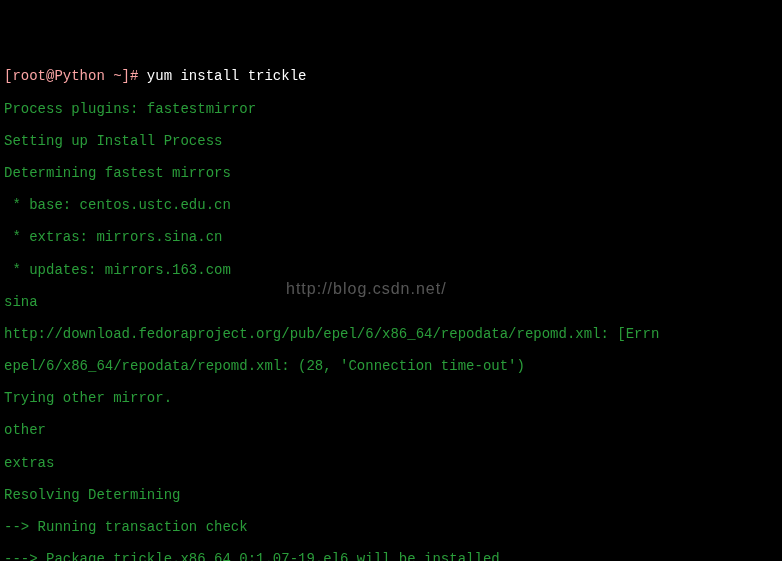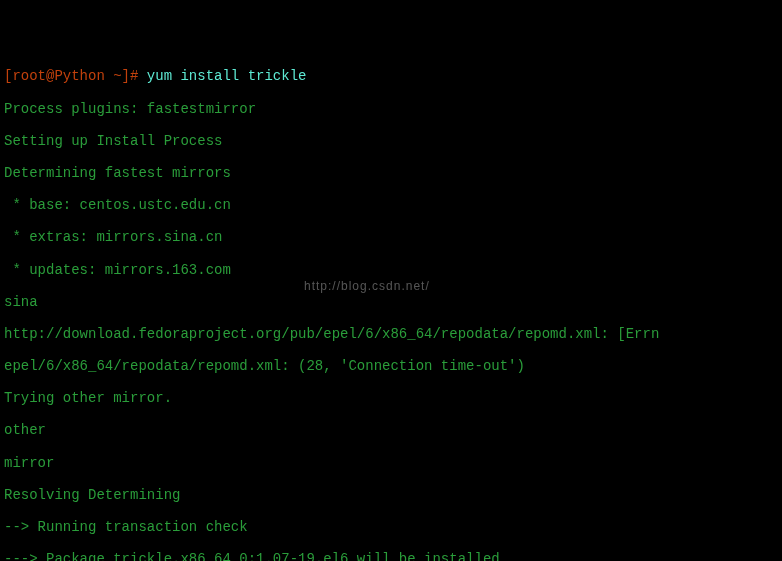--- a/index.html
+++ b/index.html
@@ -9,29 +9,29 @@
       font-family: 'Courier New', monospace;
       font-size: 14px;
       line-height: 1.15;
       padding: 4px;
       white-space: pre;
       overflow: hidden;
       width: 782px;
       height: 561px;
       position: relative;
     }
-    .prompt-root { color: #c2410c; }
-    .prompt-cmd { color: #5eead4; }
+    .prompt-root { color: #fca5a5; }
+    .prompt-cmd { color: #ffffff; }
     .line { white-space: pre; }
     .watermark {
       position: absolute;
       top: 280px;
-      left: 304px;
+      left: 286px;
       color: #aaaaaa;
-      font-size: 12px;
+      font-size: 16px;
       font-family: Arial, sans-serif;
       opacity: 0.5;
       pointer-events: none;
       white-space: nowrap;
       letter-spacing: 1px;
     }
   </style>
 </head>
 <body>
 
@@ -42,21 +42,21 @@
 <div class="line">Setting up Install Process</div>
 <div class="line">Determining fastest mirrors</div>
 <div class="line"> * base: centos.ustc.edu.cn</div>
 <div class="line"> * extras: mirrors.sina.cn</div>
 <div class="line"> * updates: mirrors.163.com</div>
 <div class="line">sina</div>
 <div class="line">http://download.fedoraproject.org/pub/epel/6/x86_64/repodata/repomd.xml: [Errn</div>
 <div class="line">epel/6/x86_64/repodata/repomd.xml: (28, 'Connection time-out')</div>
 <div class="line">Trying other mirror.</div>
 <div class="line">other</div>
-<div class="line">mirror</div>
+<div class="line">extras</div>
 <div class="line">Resolving Determining</div>
 <div class="line">--&gt; Running transaction check</div>
 <div class="line">---&gt; Package trickle.x86_64 0:1.07-19.el6 will be installed</div>
 
 
 
 
 
 
 

